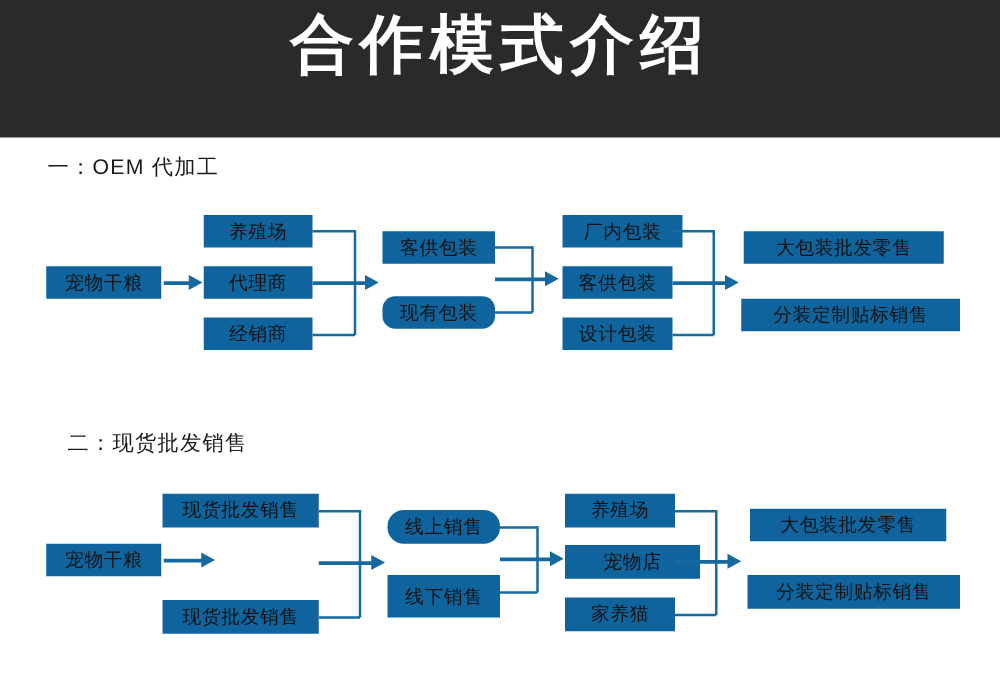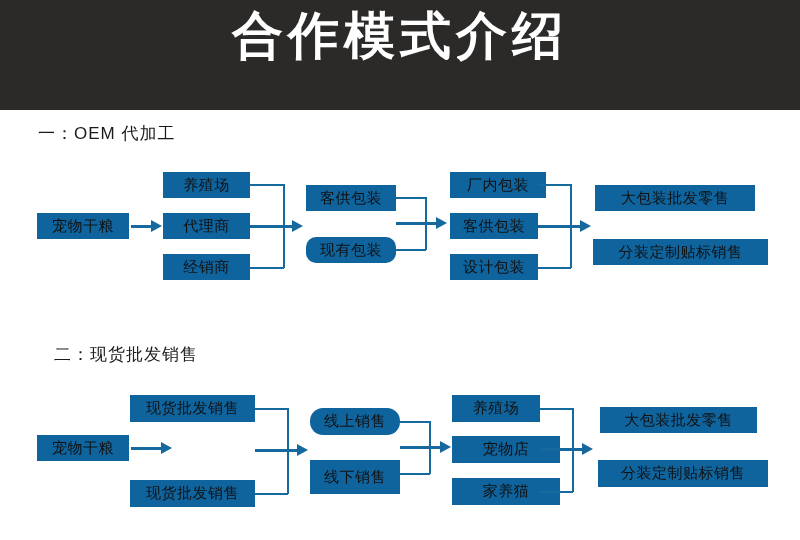--- a/index.html
+++ b/index.html
@@ -189,21 +189,21 @@
 <div class="hline" style="left:400px; top:473px; width:30px;"></div>
 <div class="vline" style="left:429px; top:421px; height:53px;"></div>
 
 <div class="arrow" style="left:400px; top:441px; width:54px;">
   <div class="shaft" style="width:42px;"></div>
   <div class="head" style="left:40px;"></div>
 </div>
 
 <div class="node" style="left:452px; top:395px; width:88px; height:27px;">养殖场</div>
 <div class="node" style="left:452px; top:436px; width:108px; height:27px;">宠物店</div>
-<div class="node" style="left:452px; top:478px; width:108px; height:27px;">家养猫</div>
+<div class="node" style="left:452px; top:478px; width:88px; height:27px;">家养猫</div>
 
 <div class="hline" style="left:540px; top:408px; width:33px;"></div>
 <div class="hline" style="left:540px; top:491px; width:33px;"></div>
 <div class="vline" style="left:572px; top:408px; height:84px;"></div>
 
 <div class="arrow" style="left:540px; top:443px; width:56px;">
   <div class="shaft" style="width:44px;"></div>
   <div class="head" style="left:42px;"></div>
 </div>
 

